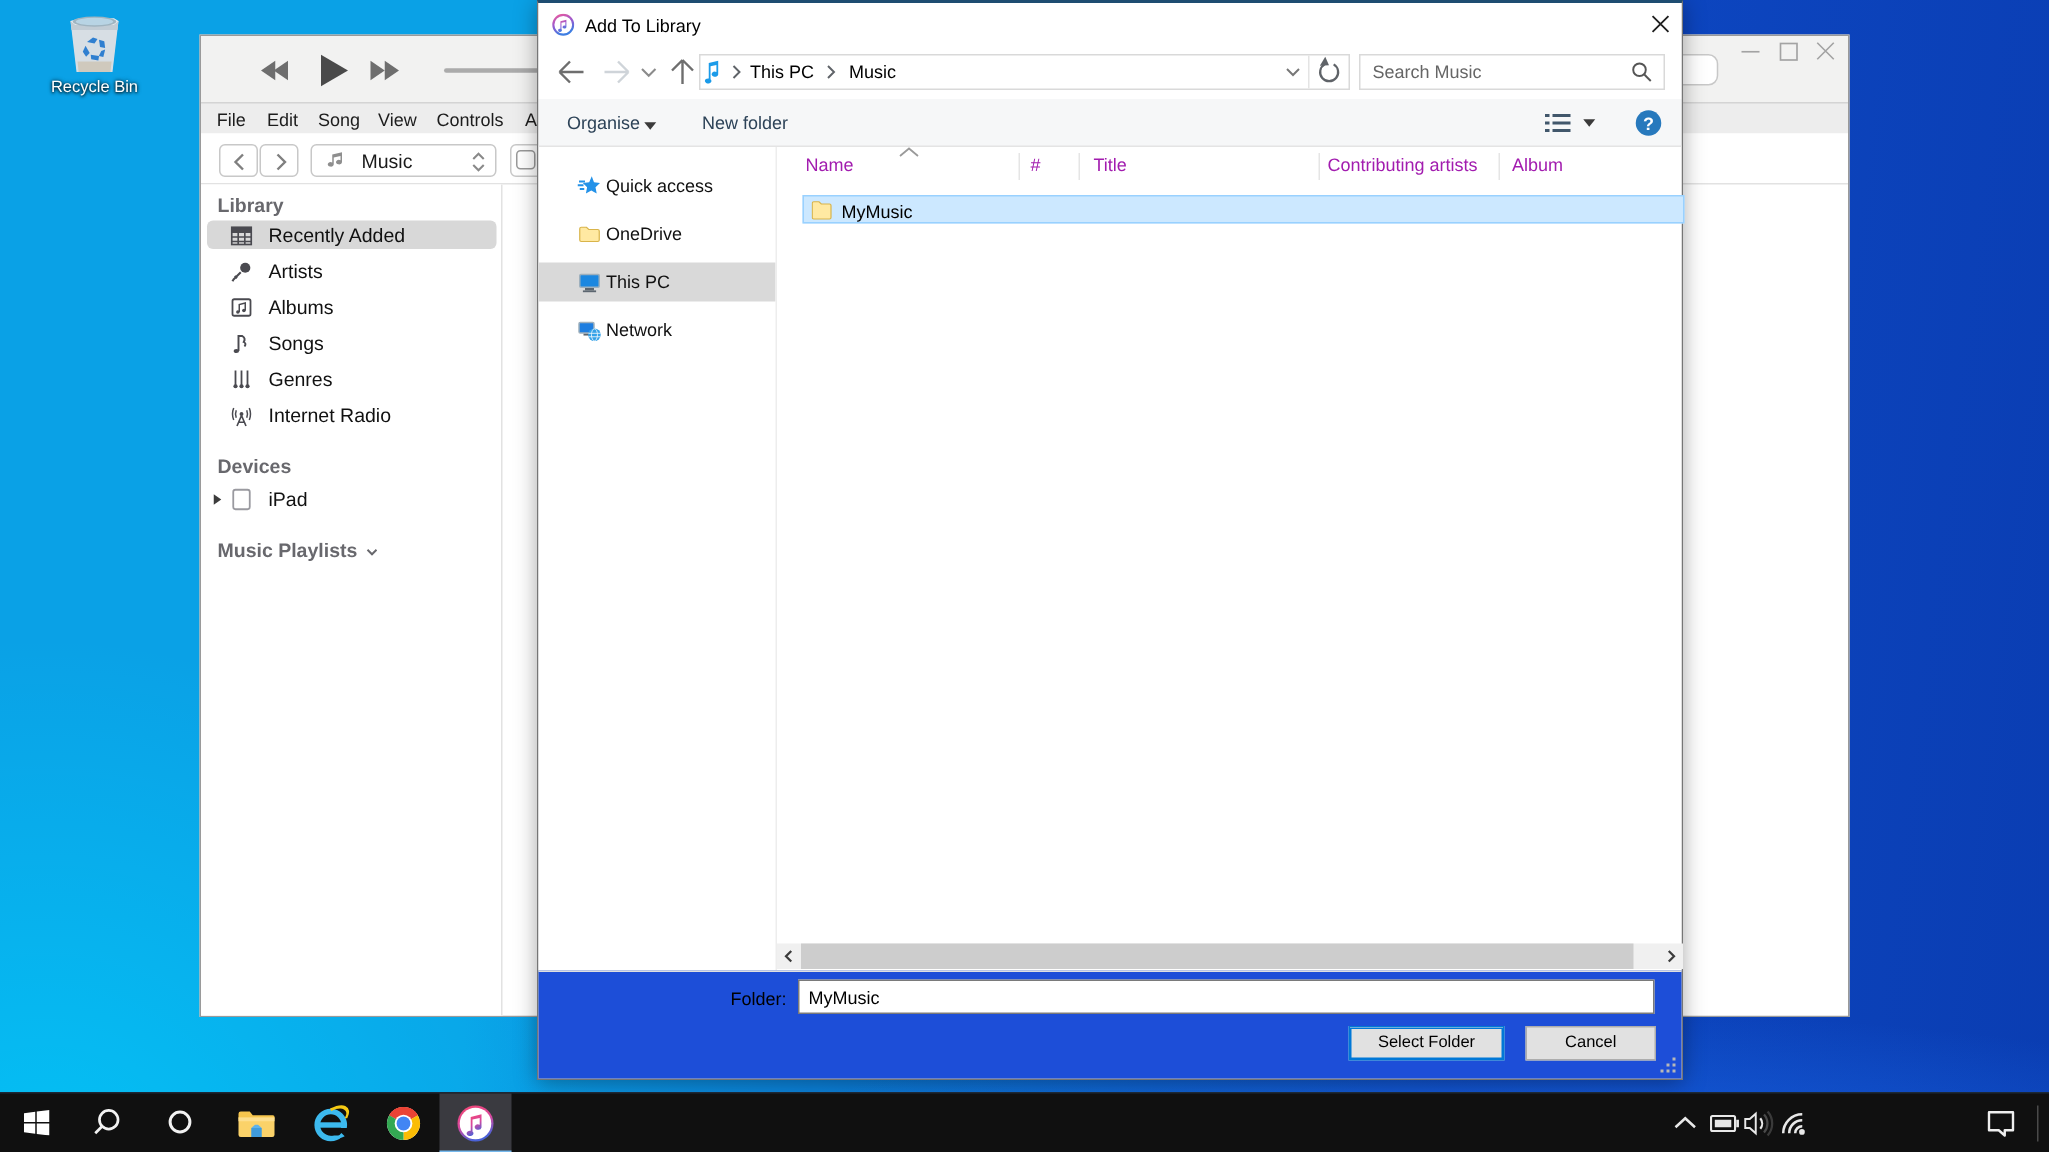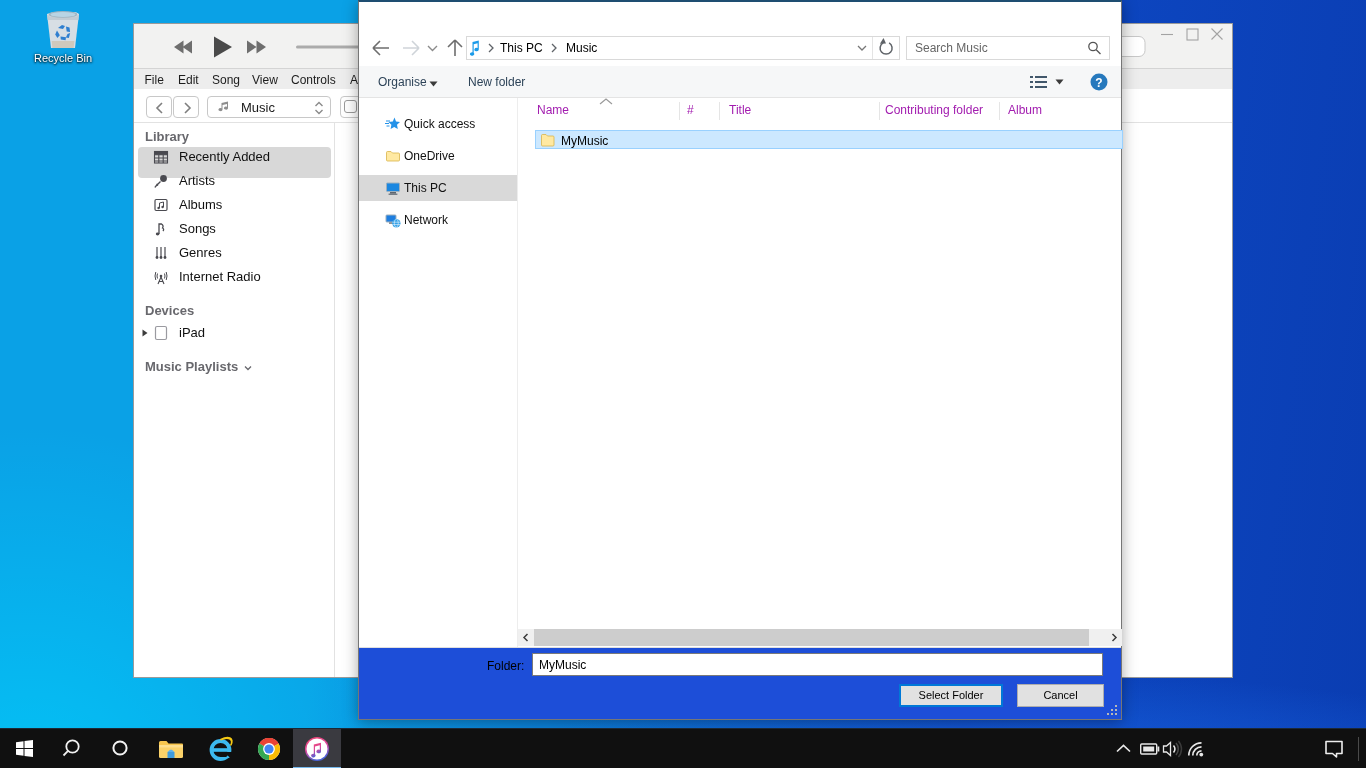--- a/index.html
+++ b/index.html
@@ -23,21 +23,21 @@
   #it-title { position:absolute; left:0; top:0; width:100%; height:44px; background:#f2f2f1; }
   #it-menu { position:absolute; left:0; top:44px; width:100%; height:21px; background:#ededed;
      border-top:1px solid #d4d4d4; font-size:12px; color:#1c1c1c; }
   #it-menu span { position:absolute; top:4px; }
   #it-nav { position:absolute; left:0; top:65px; width:100%; height:33px; background:#fff; }
   #it-body { position:absolute; left:0; top:98px; width:100%; bottom:0; background:#fff;
      border-top:1px solid #e2e2e2; }
   #it-side { position:absolute; left:0; top:0; width:201px; height:100%; background:#fff;
      border-right:1px solid #e2e2e2; }
   .side-h { position:absolute; font-size:13px; font-weight:bold; color:#68686d; left:11px; }
-  .side-row { position:absolute; left:4px; width:193px; height:31px; }
+  .side-row { position:absolute; left:4px; width:193px; height:19px; }
   .side-row.sel { background:#d8d8d8; border-radius:4px; }
   .side-row .txt { position:absolute; left:41px; top:2px; font-size:13px; color:#111; }
   .side-row svg { position:absolute; left:15px; top:1.5px; }
   .navbtn { position:absolute; top:7px; width:26px; height:22px; background:#fff;
      border:1px solid #c8c8c8; border-radius:4px; }
   .navbtn svg { position:absolute; left:7px; top:5px; }
 
   
   #dlg { left:358px; top:0px; width:764px; height:720px; background:#fff;
      border:1px solid #767676; border-top:2px solid #1e4d71;
@@ -214,20 +214,37 @@
       <div class="side-h" style="top:236px;">Music Playlists
         <svg width="8" height="6" viewBox="0 0 8 6" style="position:relative;top:0;left:2px;">
           <path d="M1 1.5 L4 4.5 L7 1.5" stroke="#68686d" stroke-width="1.3" fill="none"></path>
         </svg>
       </div>
     </div>
   </div>
 </div>
 
 <div id="dlg" class="abs">
+  <div id="dlg-title">
+    <svg width="15" height="15" viewBox="0 0 15 15" style="position:absolute;left:9px;top:7px;">
+      <defs>
+        <linearGradient id="itg" x1="0" y1="0" x2="0.35" y2="1">
+          <stop offset="0" stop-color="#ee5b9b"></stop>
+            <stop offset="0.5" stop-color="#9b59cf"></stop>
+            <stop offset="1" stop-color="#3e7ee2"></stop>
+        </linearGradient>
+      </defs>
+      <circle cx="7.5" cy="7.5" r="6.6" fill="#fff" stroke="url(#itg)" stroke-width="1.4"></circle>
+      <path d="M5.6 10.2 L5.6 5.2 L9.6 4.2 L9.6 9.2 A1.3 1 0 1 1 8.9 8.1 L8.9 5.6 L6.3 6.2 L6.3 10.5 A1.3 1 0 1 1 5.6 10.2 Z" fill="url(#itg)"></path>
+    </svg>
+    <span class="t">Add To Library</span>
+    <svg width="12" height="12" viewBox="0 0 12 12" style="position:absolute;left:742px;top:8px;">
+      <path d="M0.7 0.7 L11.3 11.3 M11.3 0.7 L0.7 11.3" stroke="#222" stroke-width="1.25"></path>
+    </svg>
+  </div>
   <div id="dlg-nav">
     <svg width="764" height="34" style="position:absolute;left:0;top:0;">
 
       <g stroke="#6e6e6e" stroke-width="1.6" fill="none">
         <path d="M14 16 L30 16 M14 16 L21 9 M14 16 L21 23"></path>
       </g>
 
       <g stroke="#cfd4d9" stroke-width="1.6" fill="none">
         <path d="M44 16 L60 16 M60 16 L53 9 M60 16 L53 23"></path>
       </g>
@@ -322,21 +339,21 @@
         <span class="txt">Network</span>
       </div>
     </div>
     <div id="dlg-list">
       <div class="colh" style="left:19px;">Name</div>
       <svg width="14" height="7" viewBox="0 0 14 7" style="position:absolute;left:81px;top:0px;">
         <path d="M1 6 L7 1 L13 6" stroke="#9a9a9a" stroke-width="1.2" fill="none"></path>
       </svg>
       <div class="colh" style="left:169px;">#</div>
       <div class="colh" style="left:211px;">Title</div>
-      <div class="colh" style="left:367px;">Contributing folder</div>
+      <div class="colh" style="left:367px;">Contributing artists</div>
       <div class="colh" style="left:490px;">Album</div>
       <div class="colline" style="left:161px;"></div>
       <div class="colline" style="left:201px;"></div>
       <div class="colline" style="left:361px;"></div>
       <div class="colline" style="left:481px;"></div>
 
       <div style="position:absolute;left:17px;top:32px;width:588px;height:19px;background:#cce8ff;border:1px solid #99d1ff;">
         <svg width="16" height="14" viewBox="0 0 16 14" style="position:absolute;left:5px;top:2px;">
           <path d="M0.5 2.5 Q0.5 1.5 1.5 1.5 L5 1.5 L6.5 3 L12 3 Q13 3 13 4 L13 12 Q13 13 12 13 L1.5 13 Q0.5 13 0.5 12 Z" fill="#ffe9a2" stroke="#d9b44a" stroke-width="0.8"></path>
         </svg>

